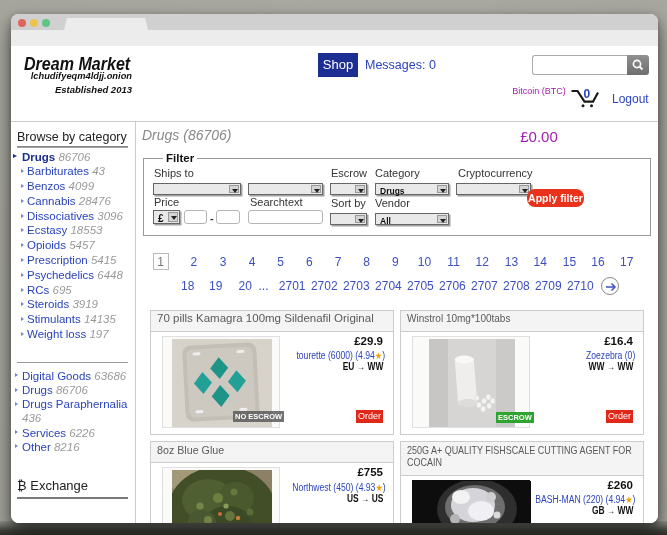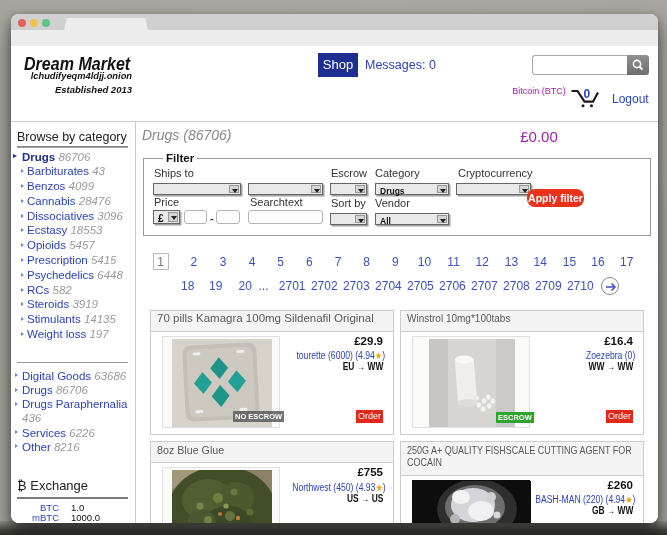--- a/index.html
+++ b/index.html
@@ -156,39 +156,35 @@
         <ul class="sb-list">
           <li class="top"><span class="tri"></span><b>Drugs</b> <span class="n">86706</span></li>
           <li><span class="tri s"></span><a>Barbiturates</a> <span class="n">43</span></li>
           <li><span class="tri s"></span><a>Benzos</a> <span class="n">4099</span></li>
           <li><span class="tri s"></span><a>Cannabis</a> <span class="n">28476</span></li>
           <li><span class="tri s"></span><a>Dissociatives</a> <span class="n">3096</span></li>
           <li><span class="tri s"></span><a>Ecstasy</a> <span class="n">18553</span></li>
           <li><span class="tri s"></span><a>Opioids</a> <span class="n">5457</span></li>
           <li><span class="tri s"></span><a>Prescription</a> <span class="n">5415</span></li>
           <li><span class="tri s"></span><a>Psychedelics</a> <span class="n">6448</span></li>
-          <li><span class="tri s"></span><a>RCs</a> <span class="n">582</span></li>
+          <li><span class="tri s"></span><a>RCs</a> <span class="n">695</span></li>
           <li><span class="tri s"></span><a>Steroids</a> <span class="n">3919</span></li>
           <li><span class="tri s"></span><a>Stimulants</a> <span class="n">14135</span></li>
           <li><span class="tri s"></span><a>Weight loss</a> <span class="n">197</span></li>
         </ul>
         <div class="sb-sep"></div>
         <ul class="sb-list2">
           <li><span class="tri2"></span><a>Digital Goods</a> <span class="n">63686</span></li>
           <li><span class="tri2"></span><a>Drugs</a> <span class="n">86706</span></li>
           <li><span class="tri2"></span><a>Drugs Paraphernalia</a> <span class="n">436</span></li>
           <li><span class="tri2"></span><a>Services</a> <span class="n">6226</span></li>
           <li><span class="tri2"></span><a>Other</a> <span class="n">8216</span></li>
         </ul>
         <div class="exch">₿ Exchange</div>
         <div class="exch-hr"></div>
-        <div class="exch-t">
-          <div><span class="c1">BTC</span><span class="c2">1.0</span></div>
-          <div><span class="c1">mBTC</span><span class="c2">1000.0</span></div>
-        </div>
       </div>
       <div class="main">
         <div class="m-title">Drugs (86706)</div>
         <div class="filter">
           <div class="legend">Filter</div>
           <div class="fl" style="left:10px; top:8px;">Ships to</div>
           <div class="fl" style="left:106px; top:24px;">Ships from</div>
           <div class="fl" style="left:187px; top:8px;">Escrow</div>
           <div class="fl" style="left:231px; top:8px;">Category</div>
           <div class="fl" style="left:314px; top:8px;">Cryptocurrency</div>

